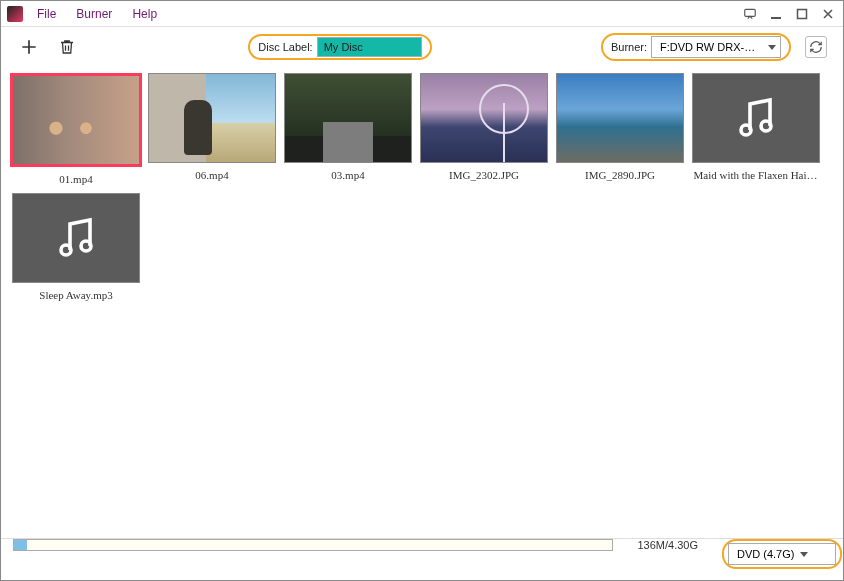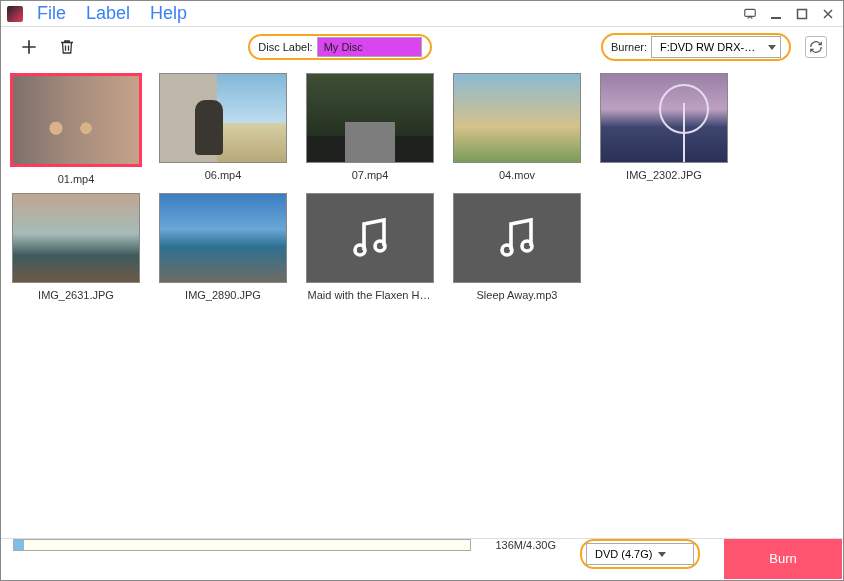--- a/index.html
+++ b/index.html
@@ -29,22 +29,22 @@
     gap: 8px;
   }
   .app-icon {
     width: 16px; height: 16px;
     background: linear-gradient(135deg,#222,#e63963);
     border-radius: 2px;
   }
   .menu-item {
     padding: 2px 6px;
     cursor: pointer;
-    font-size: 18px;
-    color: #3b82f6;
+    font-size: 12px;
+    color: #701a75;
   }
   .spacer { flex: 1; }
   .win-btn {
     width: 18px; height: 18px;
     display: flex; align-items: center; justify-content: center;
     cursor: pointer;
     color: #555;
   }
   .toolbar {
     height: 40px;
@@ -63,39 +63,40 @@
     display: flex;
     align-items: center;
     gap: 4px;
   }
   .labeled-input label { font-size: 11px; color: #222; }
   .labeled-input input, .labeled-input select, .select {
     font-size: 11px;
     height: 20px;
     border: 1px solid #aaa;
     padding: 1px 6px;
-    background: #d946ef;
+    background: #14b8a6;
     color: #222;
   }
   .ring {
     border: 2px solid #f5a623;
     border-radius: 14px;
     padding: 1px 8px;
   }
   .content {
     flex: 1;
     padding: 6px 10px;
     overflow: auto;
     background: #fff;
   }
   .grid {
     display: flex;
     flex-wrap: wrap;
-    gap: 8px 17px;
+    gap: 8px 6px;
     align-content: flex-start;
+    font-family: Liberation Serif, serif;
   }
   .item {
     width: 130px;
     display: flex;
     flex-direction: column;
     align-items: center;
     gap: 6px;
   }
   .thumb {
     width: 128px;
@@ -183,21 +184,21 @@
   svg { display:block; }
 </style>
 </head>
 <body>
 
 <div class="window">
 
   <div class="titlebar">
     <div class="app-icon"></div>
     <div class="menu-item">File</div>
-    <div class="menu-item">Label</div>
+    <div class="menu-item">Burner</div>
     <div class="menu-item">Help</div>
     <div class="spacer"></div>
     <div class="win-btn">
       <svg width="14" height="14" viewBox="0 0 24 24" fill="none" stroke="#555" stroke-width="2">
           <rect x="3" y="4" width="18" height="12" rx="2"></rect>
           <path d="M8 20l4-4 4 4"></path>
         </svg>
     </div>
     <div class="win-btn">
       <svg width="12" height="12" viewBox="0 0 12 12">
@@ -269,40 +270,28 @@
             </div>
           </div>
           <div class="caption">06.mp4</div>
         </div>
         <div class="item">
           <div class="thumb">
             <div class="dark"></div>
             <div class="trees"></div>
             <div class="road"></div>
           </div>
-          <div class="caption">07.mp4</div>
-        </div>
-        <div class="item">
-          <div class="thumb">
-            <div class="tropical"></div>
-          </div>
-          <div class="caption">04.mov</div>
+          <div class="caption">03.mp4</div>
         </div>
         <div class="item">
           <div class="thumb">
             <div class="ferris"></div>
             <div class="wheel"></div>
           </div>
           <div class="caption">IMG_2302.JPG</div>
-        </div>
-        <div class="item">
-          <div class="thumb">
-            <div class="beach1"></div>
-          </div>
-          <div class="caption">IMG_2631.JPG</div>
         </div>
         <div class="item">
           <div class="thumb">
             <div class="beach3"></div>
           </div>
           <div class="caption">IMG_2890.JPG</div>
         </div>
         <div class="item">
           <div class="thumb">
             <div class="audio">
@@ -334,16 +323,15 @@
     <div class="progress">
       <div class="fill"></div>
     </div>
     <div class="size-text">136M/4.30G</div>
     <div class="ring" style="padding:2px 4px">
       <div class="select-wrap" style="width:108px">
         <span>DVD (4.7G)</span>
         <div class="dropdown-caret"></div>
       </div>
     </div>
-    <div class="burn-btn">Burn</div>
   </div>
 
 </div>
 
 </body></html>

